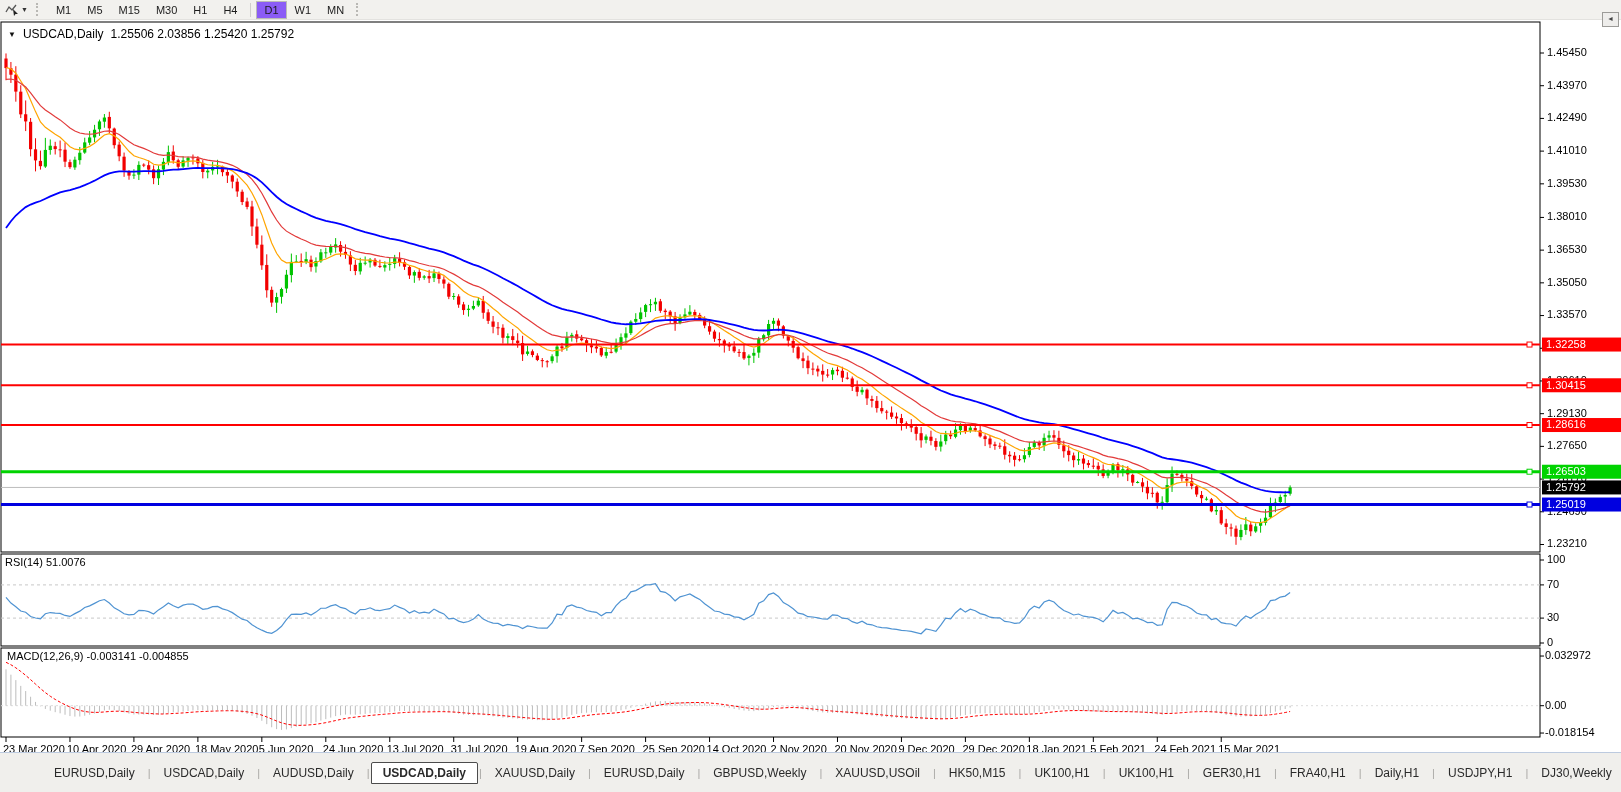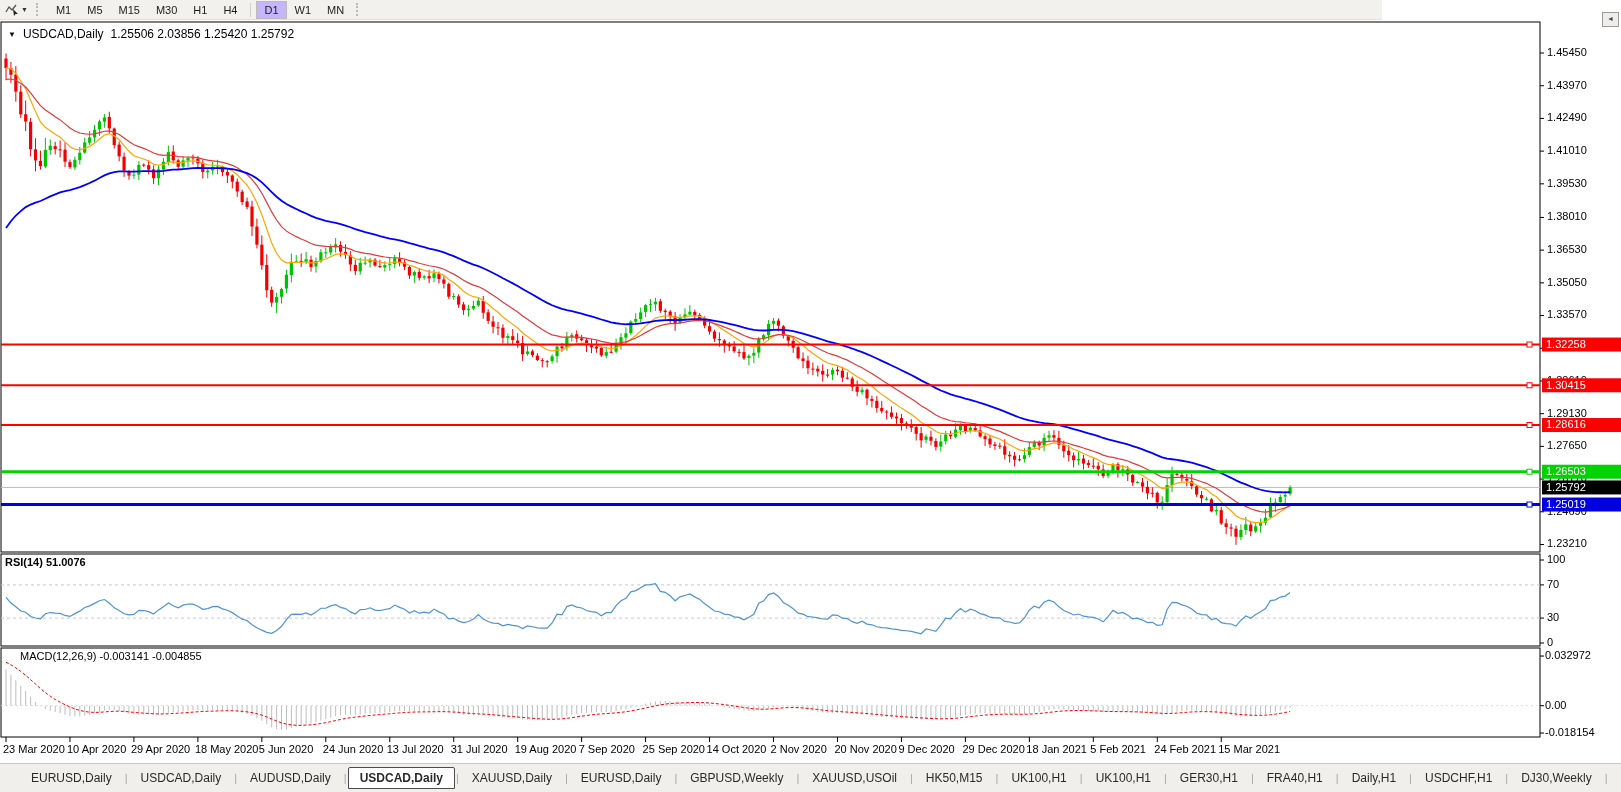--- a/index.html
+++ b/index.html
@@ -1,41 +1,41 @@
 <!DOCTYPE html>
 <html><head>
 <meta charset="utf-8">
 <style>
   html,body{margin:0;padding:0;}
   body{width:1621px;height:792px;overflow:hidden;position:relative;background:#ffffff;
        font-family:"Liberation Sans",sans-serif;-webkit-font-smoothing:antialiased;}
   
-  #toolbar{position:absolute;top:0;left:0;width:1382px;height:20px;background:#f2f1ee;
+  #toolbar{position:absolute;top:0;left:0;width:1621px;height:20px;background:#f2f1ee;
            border-bottom:1px solid #e3e2df;display:flex;align-items:center;z-index:6;box-sizing:border-box;}
   .tbicon{width:18px;height:15px;display:flex;align-items:center;justify-content:center;margin-left:3px;}
   .caret{font-size:7px;color:#333;margin:0 4px 0 0;}
   .grip{width:4px;height:13px;border-left:2px dotted #b9b8b4;margin:0 6px 0 4px;}
   .vsep{width:1px;height:14px;background:#cfcecb;margin:0 5px;}
   #tf-container{display:flex;align-items:center;height:20px;}
   .tfbtn{font-size:11px;color:#1c1c1c;padding:2px 8px;cursor:default;}
-  .tfbtn.active{background:#c4b5fd;border:1px solid #bcbbb7;padding:2px 7px;}
+  .tfbtn.active{background:#8b5cf6;border:1px solid #bcbbb7;padding:2px 7px;}
   #corner-btn{position:absolute;top:12px;right:2px;width:15px;height:13px;background:#eeedeb;
               border:1px solid #9c9b98;z-index:7;font-size:7px;line-height:12px;text-align:center;color:#444;}
   
   #chart-svg{position:absolute;top:0;left:0;z-index:1;}
   
   #chart-title{position:absolute;left:8px;top:27px;z-index:3;font-size:12px;color:#000;
                display:flex;align-items:center;gap:7px;white-space:nowrap;}
   #chart-title .tri{font-size:8px;color:#111;}
-  #rsi-label{position:absolute;left:5px;top:556px;z-index:3;font-size:11px;color:#000;white-space:nowrap;font-weight:bold;}
-  #macd-label{position:absolute;left:20px;top:650px;z-index:3;font-size:11px;color:#000;white-space:nowrap;}
+  #rsi-label{position:absolute;left:5px;top:556px;z-index:3;font-size:11px;color:#000;white-space:nowrap;}
+  #macd-label{position:absolute;left:7px;top:650px;z-index:3;font-size:11px;color:#000;white-space:nowrap;}
   
-  #tabbar{position:absolute;left:0;bottom:0;width:1621px;height:29px;background:#f0efec;
+  #tabbar{position:absolute;left:0;bottom:0;width:1621px;height:40px;background:#f0efec;
           border-top:1px solid #bccadf;display:flex;align-items:center;z-index:6;
-          padding-left:19px;box-sizing:border-box;}
+          padding-left:42px;box-sizing:border-box;}
   .tab{font-size:12px;color:#2a2a2a;padding:4px 12px;white-space:nowrap;cursor:default;}
   .tab.active{background:#ffffff;border:1px solid #4c4c4c;border-radius:2px 2px 0 0;font-weight:bold;padding:3px 11px;}
   .tabsep{color:#a9a8a5;font-size:11px;padding:0 1px;}
 </style>
 </head>
 <body>
 
 <div id="toolbar">
   <span class="tbicon">
     <svg width="15" height="13" viewBox="0 0 15 13">
@@ -1028,18 +1028,18 @@
     <div class="tab">UK100,H1</div>
     <span class="tabsep">|</span>
     <div class="tab">UK100,H1</div>
     <span class="tabsep">|</span>
     <div class="tab">GER30,H1</div>
     <span class="tabsep">|</span>
     <div class="tab">FRA40,H1</div>
     <span class="tabsep">|</span>
     <div class="tab">Daily,H1</div>
     <span class="tabsep">|</span>
-    <div class="tab">USDCHF,H1</div>
+    <div class="tab">USDJPY,H1</div>
     <span class="tabsep">|</span>
     <div class="tab">DJ30,Weekly</div>
     <span class="tabsep">|</span>
     <div class="tab">CHINA300,H1</div>
 </div>
 
 </body></html>

